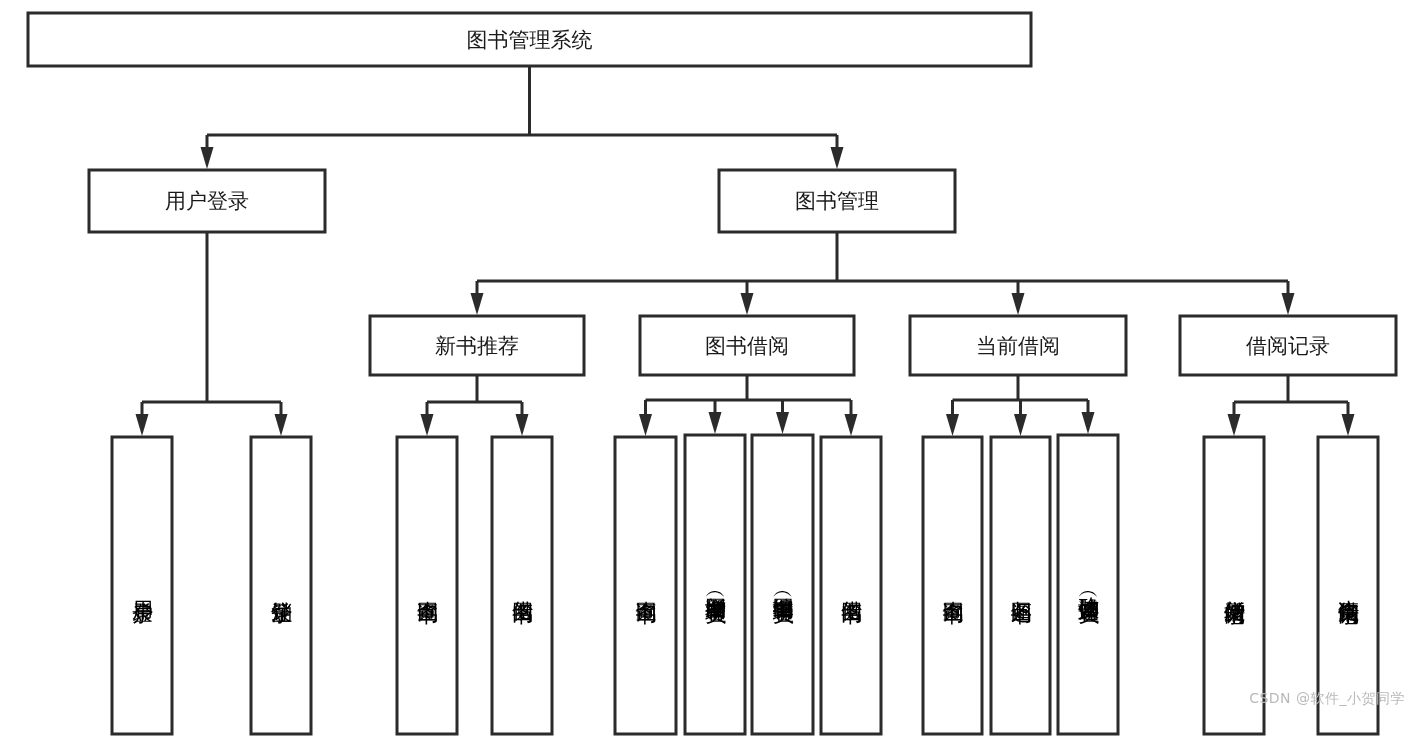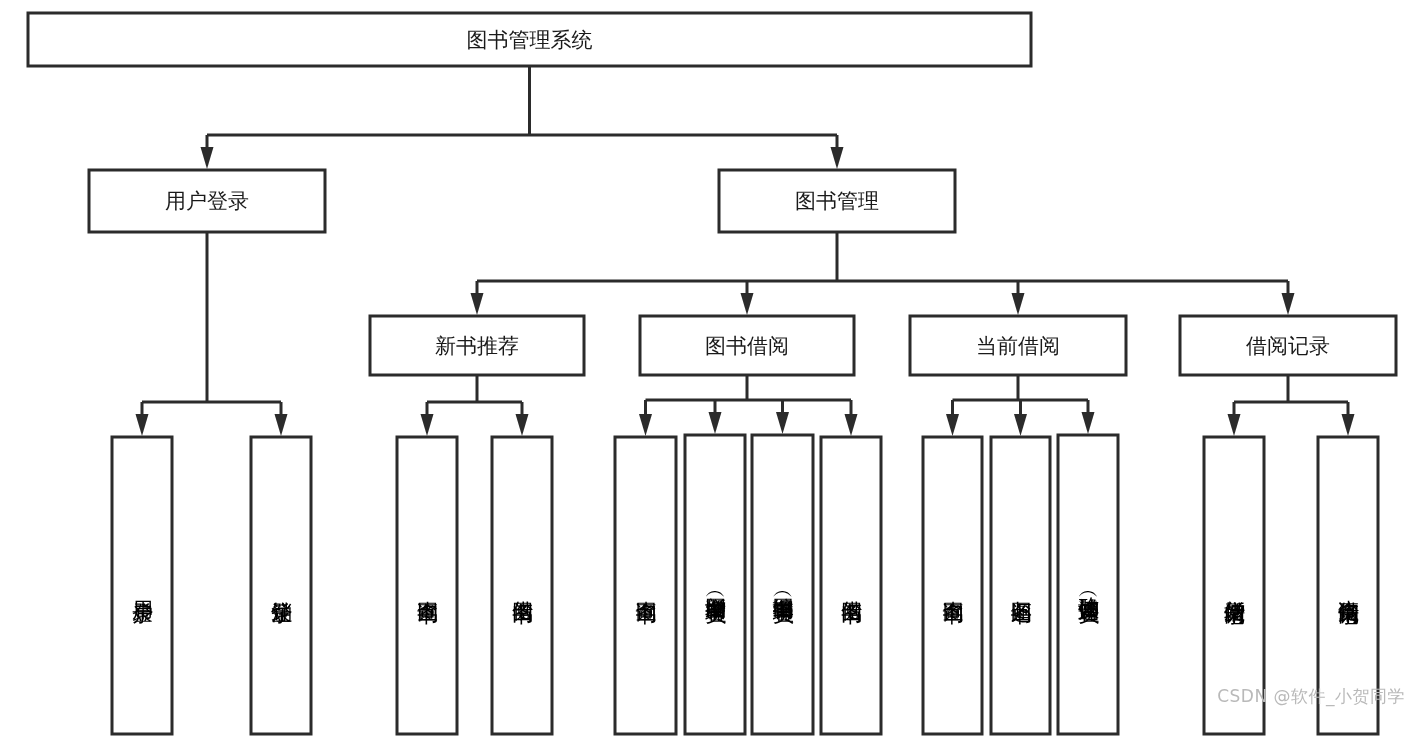--- a/index.html
+++ b/index.html
@@ -66,21 +66,21 @@
     display: flex;
     align-items: center;
     justify-content: center;
     overflow: hidden;
   }
   .watermark {
     position: absolute;
     right: 8px;
     bottom: 4px;
     font-family: "DejaVu Sans", "Liberation Sans", sans-serif;
-    font-size: 17px;
+    font-size: 14px;
     color: #b9b9b9;
     letter-spacing: 0.5px;
     user-select: none;
     white-space: nowrap;
   }
 </style>
 </head>
 <body>
 
 <div id="diagram-root">

